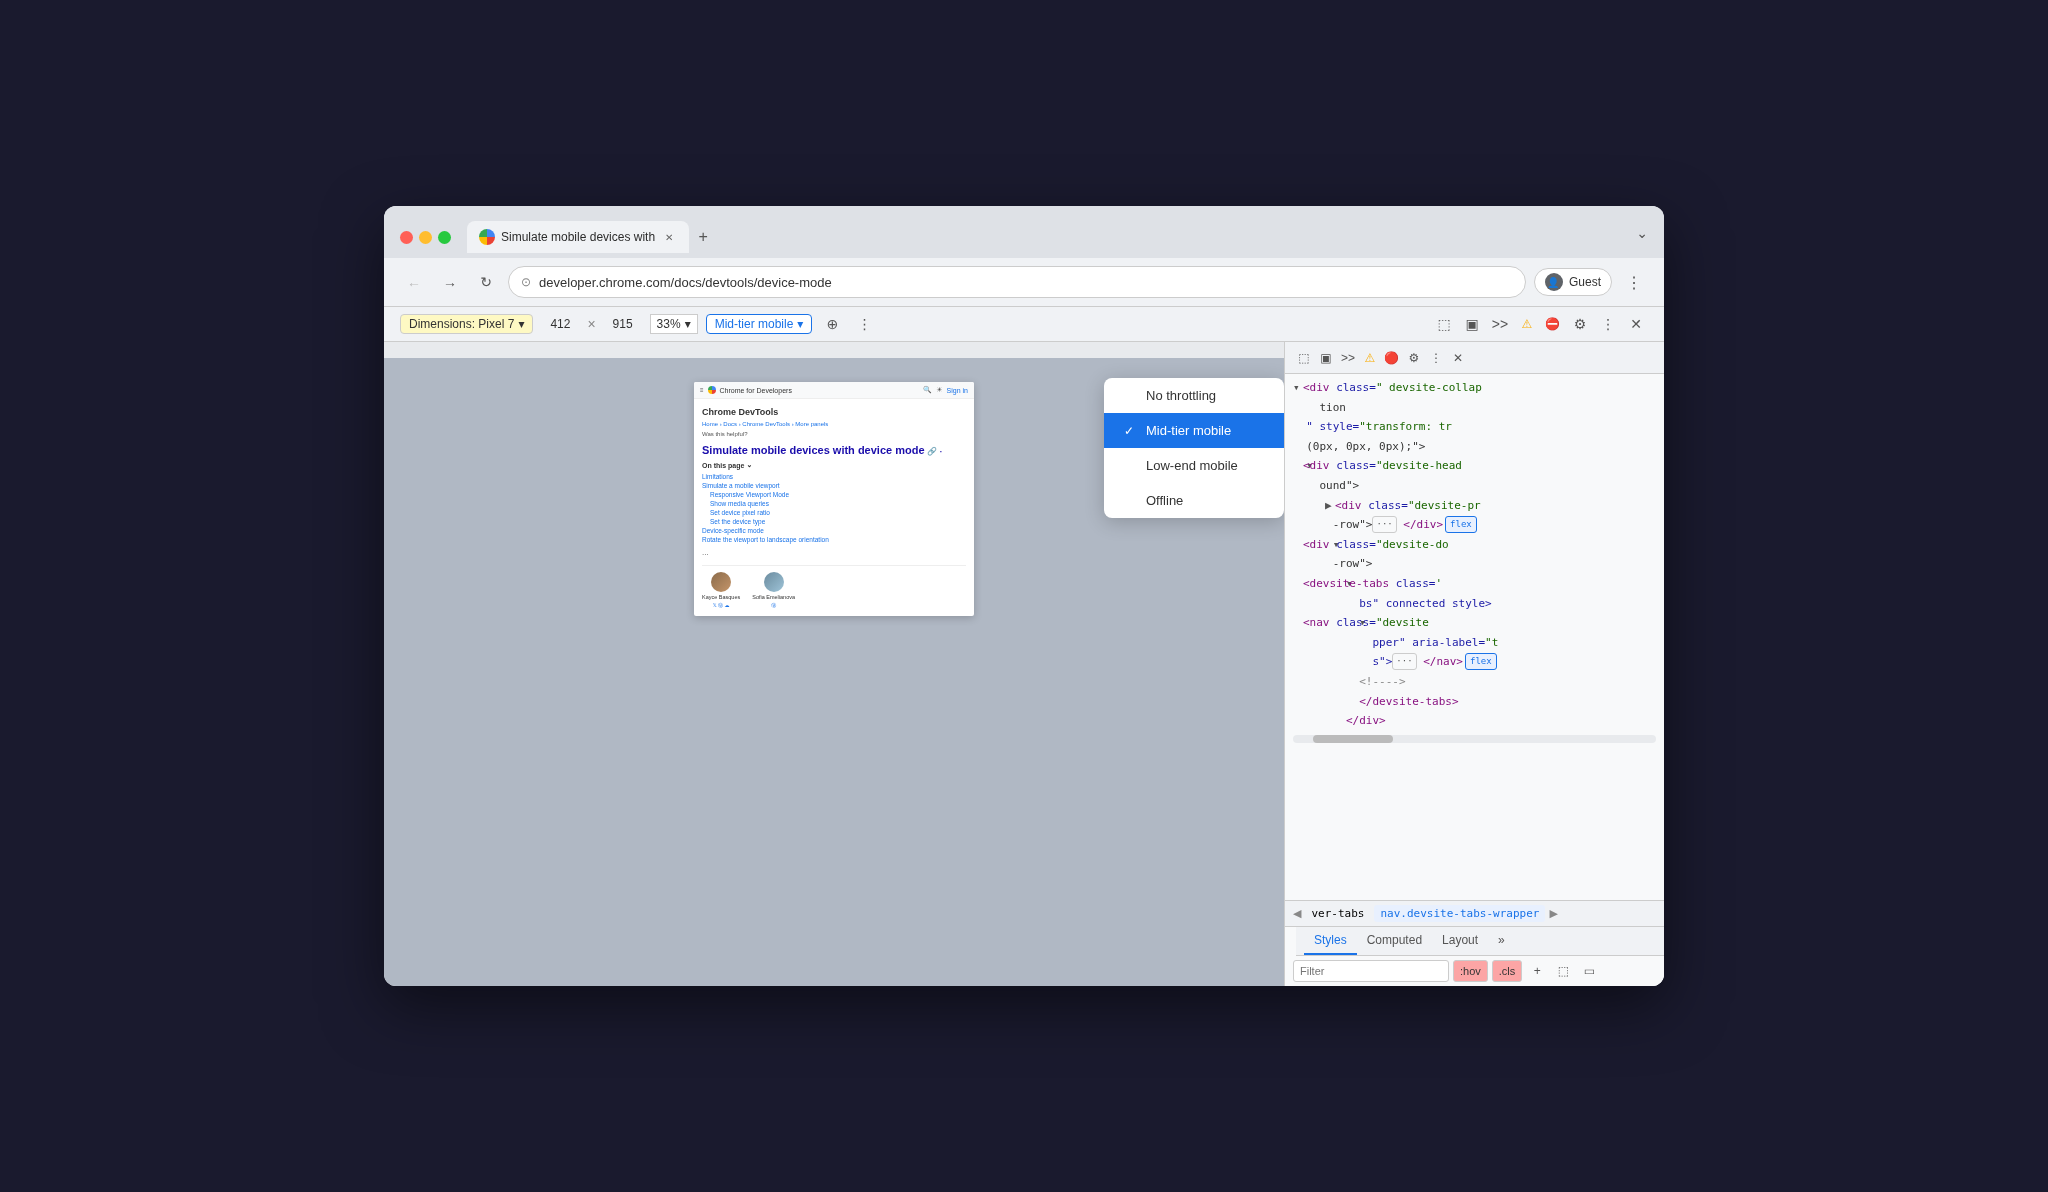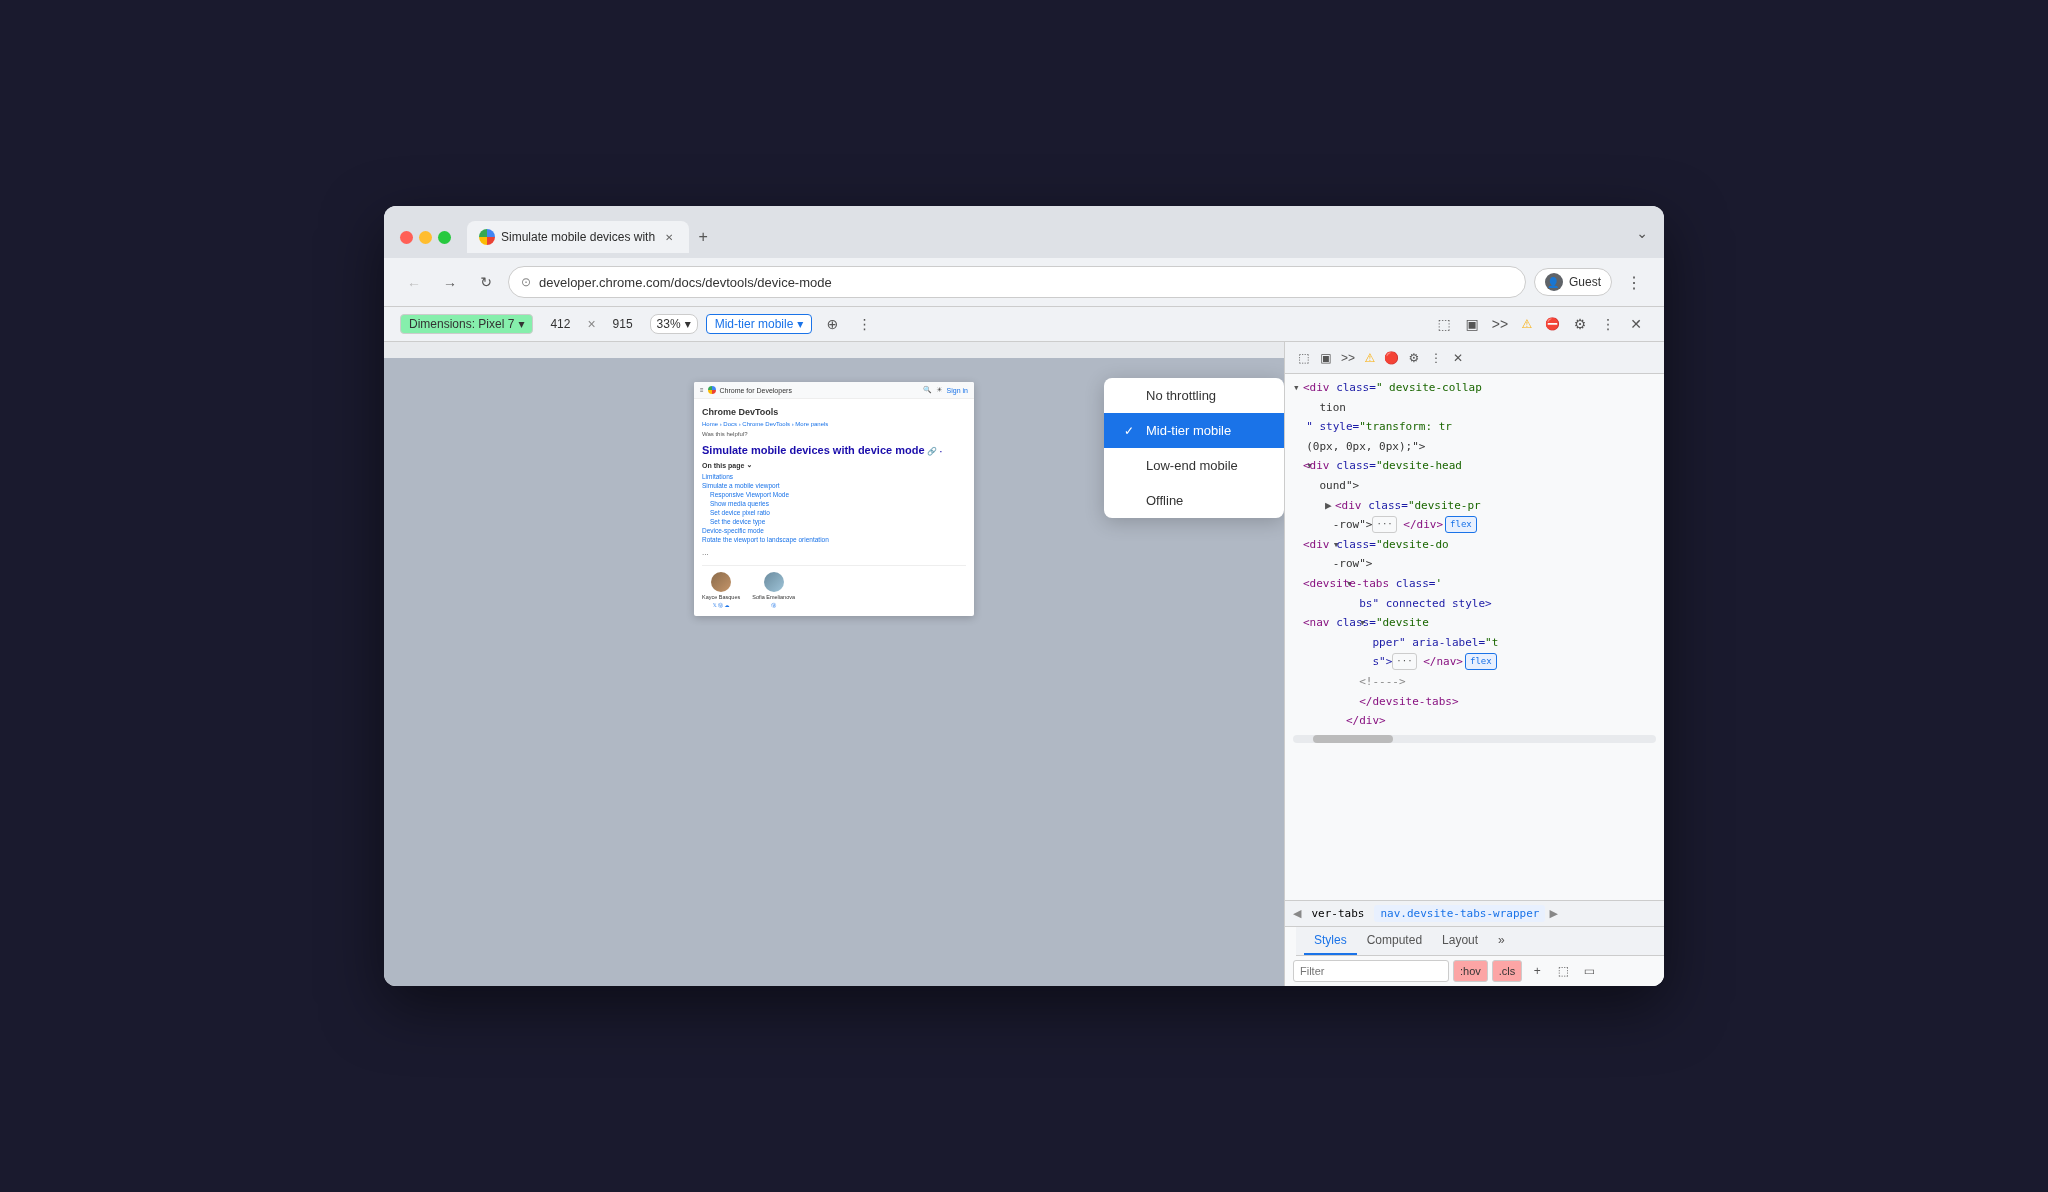--- a/index.html
+++ b/index.html
@@ -203,21 +203,21 @@
       color: #333;
       min-height: 36px;
     }
     .dim-selector {
       display: flex;
       align-items: center;
       gap: 4px;
       padding: 2px 8px;
       border: 1px solid #ccc;
       border-radius: 4px;
-      background: #86efac;
+      background: #fef9c3;
       cursor: pointer;
       font-size: 12px;
     }
     .dim-input {
       width: 38px;
       text-align: center;
       border: none;
       background: transparent;
       font-size: 12px;
       color: #333;
@@ -225,21 +225,21 @@
     .dim-separator {
       color: #888;
       font-size: 14px;
     }
     .zoom-selector {
       display: flex;
       align-items: center;
       gap: 4px;
       padding: 2px 6px;
       border: 1px solid #ccc;
-      border-radius: 8px;
+      border-radius: 0;
       background: #fff;
       cursor: pointer;
       font-size: 12px;
     }
     .throttle-dropdown {
       position: relative;
       display: flex;
       align-items: center;
       gap: 4px;
       padding: 2px 8px;

